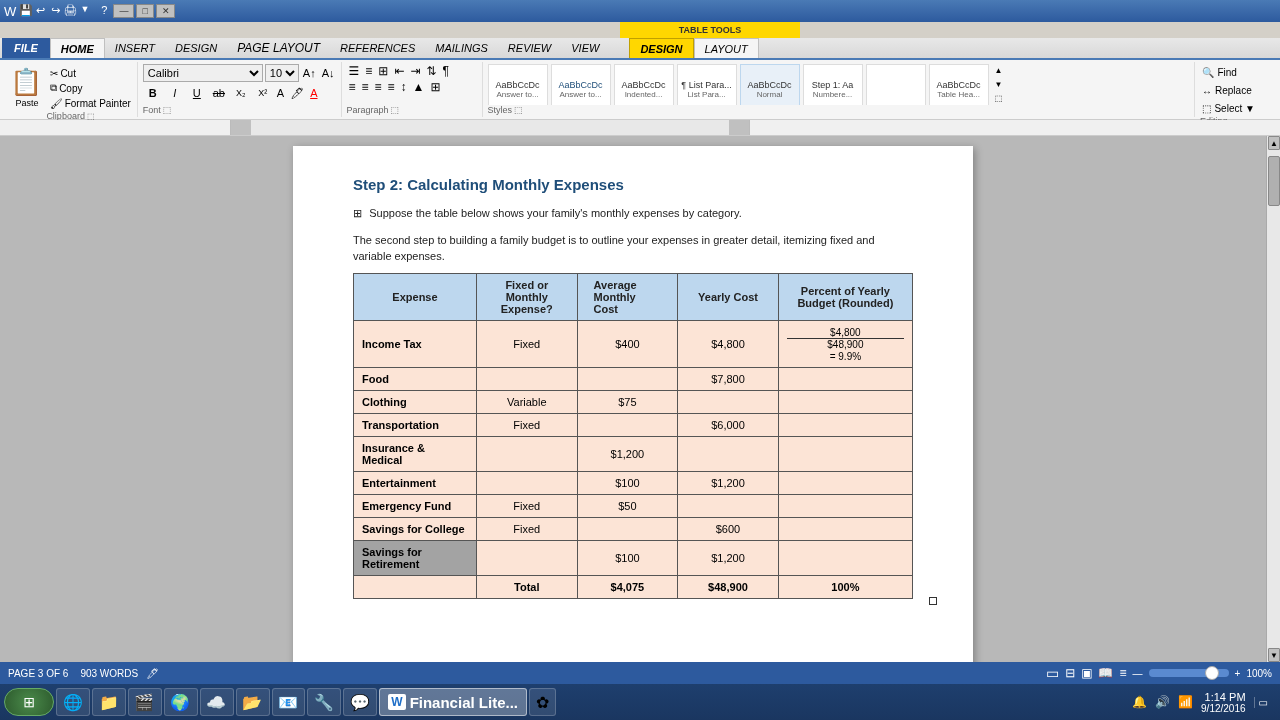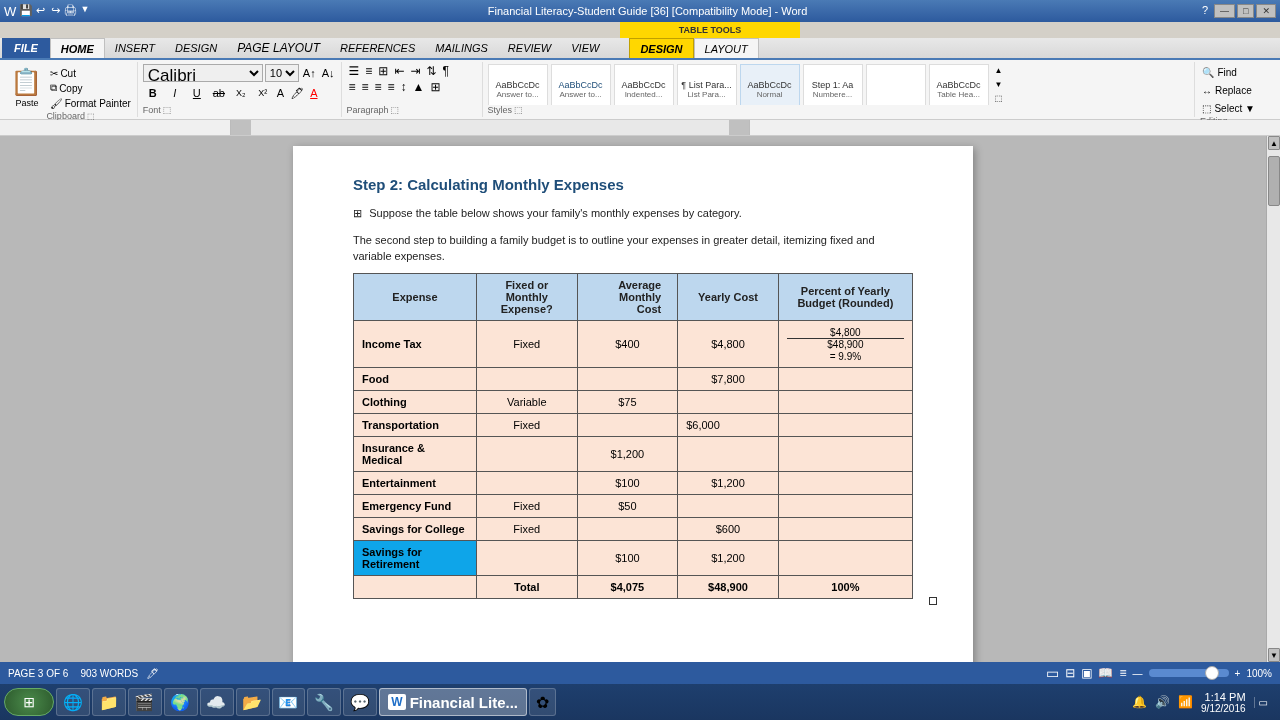--- a/index.html
+++ b/index.html
@@ -11,21 +11,20 @@
 <div style="position:absolute;top:0;left:0;right:0;height:22px;background:linear-gradient(to bottom,#4a7ab5,#2d5a9e);display:flex;align-items:center;padding:0 4px;">
   <div style="display:flex;gap:3px;margin-right:8px;">
     <span style="color:white;font-size:13px;">W</span>
     <span style="color:white;font-size:11px;cursor:pointer;">💾</span>
     <span style="color:white;font-size:11px;cursor:pointer;">↩</span>
     <span style="color:white;font-size:11px;cursor:pointer;"></span>
     <span style="color:white;font-size:11px;cursor:pointer;">↪</span>
     <span style="color:white;font-size:11px;cursor:pointer;">🖨</span>
     <span style="color:white;font-size:9px;cursor:pointer;">▼</span>
   </div>
-  <div style="flex:1;text-align:center;color:white;font-size:11px;">Financial Literacy-Student Guide [36] [Compatibility Mode] - Word</div>
   <div style="display:flex;gap:2px;">
     <span style="color:white;font-size:11px;cursor:pointer;padding:0 4px;">?</span>
     <span style="background:#c0c0c0;color:#333;font-size:9px;padding:1px 5px;cursor:pointer;border:1px solid #888;">—</span>
     <span style="background:#c0c0c0;color:#333;font-size:9px;padding:1px 5px;cursor:pointer;border:1px solid #888;">□</span>
     <span style="background:#c0c0c0;color:#333;font-size:9px;padding:1px 5px;cursor:pointer;border:1px solid #888;">✕</span>
   </div>
 </div>
 
 <div style="position:absolute;top:22px;left:620px;width:180px;height:16px;background:#ffd700;display:flex;align-items:center;justify-content:center;font-size:9px;font-weight:bold;color:#333;">
   <span>TABLE TOOLS</span>
@@ -72,21 +71,21 @@
       </div>
       <div style="font-size:9px;color:#666;text-align:center;margin-top:1px;display:flex;align-items:center;gap:2px;">
         <span>Clipboard</span>
         <span style="cursor:pointer;font-size:8px;">⬚</span>
       </div>
     </div>
   </div>
 
   <div style="display:flex;flex-direction:column;padding:2px 4px;border-right:1px solid #ddd;min-width:195px;">
     <div style="display:flex;align-items:center;gap:2px;margin-bottom:2px;">
-      <select style="width:120px;height:18px;font-size:17px;border:1px solid #aaa;"><option>Calibri</option></select>
+      <select style="width:120px;height:18px;font-size:11px;border:1px solid #aaa;"><option>Calibri</option></select>
       <select style="width:34px;height:18px;font-size:11px;border:1px solid #aaa;"><option>10</option></select>
       <span style="cursor:pointer;font-size:11px;padding:0 2px;">A↑</span>
       <span style="cursor:pointer;font-size:11px;padding:0 2px;">A↓</span>
     </div>
     <div style="display:flex;align-items:center;gap:2px;">
       <button style="width:20px;height:18px;font-weight:bold;font-size:11px;cursor:pointer;border:1px solid transparent;background:transparent;">B</button>
       <button style="width:20px;height:18px;font-style:italic;font-size:11px;cursor:pointer;border:1px solid transparent;background:transparent;">I</button>
       <button style="width:20px;height:18px;text-decoration:underline;font-size:11px;cursor:pointer;border:1px solid transparent;background:transparent;">U</button>
       <button style="width:20px;height:18px;font-size:11px;cursor:pointer;border:1px solid transparent;background:transparent;text-decoration:line-through;">ab</button>
       <button style="width:20px;height:18px;font-size:9px;cursor:pointer;border:1px solid transparent;background:transparent;">X₂</button>
@@ -210,21 +209,21 @@
       <span>Suppose the table below shows your family's monthly expenses by category.</span>
     </p>
 
     <p style="font-size:11px;line-height:1.5;margin-bottom:8px;color:#222;">The second step to building a family budget is to outline your expenses in greater detail, itemizing fixed and variable expenses.</p>
 
     <table style="width:100%;border-collapse:collapse;font-size:11px;">
       <thead>
         <tr>
           <th style="border:1px solid #555;padding:5px 8px;background:#bdd7ee;text-align:center;font-weight:bold;color:#222;width:22%;">Expense</th>
           <th style="border:1px solid #555;padding:5px 8px;background:#bdd7ee;text-align:center;font-weight:bold;color:#222;width:18%;">Fixed or Monthly Expense?</th>
-          <th style="border:1px solid #555;padding:5px 16px;background:#bdd7ee;text-align:right;font-weight:bold;color:#222;width:18%;margin-left:44px;">Average Monthly Cost</th>
+          <th style="border:1px solid #555;padding:5px 16px;background:#bdd7ee;text-align:left;font-weight:bold;color:#222;width:18%;margin-left:44px;">Average Monthly Cost</th>
           <th style="border:1px solid #555;padding:5px 8px;background:#bdd7ee;text-align:center;font-weight:bold;color:#222;width:18%;">Yearly Cost</th>
           <th style="border:1px solid #555;padding:5px 8px;background:#bdd7ee;text-align:center;font-weight:bold;color:#222;width:24%;">Percent of Yearly Budget (Rounded)</th>
         </tr>
       </thead>
       <tbody>
 
         <tr>
           <td style="border:1px solid #555;padding:5px 8px;background:#fce4d6;font-weight:bold;">Income Tax</td>
           <td style="border:1px solid #555;padding:5px 8px;background:#fce4d6;text-align:center;">Fixed</td>
           <td style="border:1px solid #555;padding:5px 8px;background:#fce4d6;text-align:center;">$400</td>
@@ -250,21 +249,21 @@
           <td style="border:1px solid #555;padding:5px 8px;background:#fce4d6;text-align:center;">Variable</td>
           <td style="border:1px solid #555;padding:5px 8px;background:#fce4d6;text-align:center;">$75</td>
           <td style="border:1px solid #555;padding:5px 8px;background:#fce4d6;"></td>
           <td style="border:1px solid #555;padding:5px 8px;background:#fce4d6;"></td>
         </tr>
 
         <tr>
           <td style="border:1px solid #555;padding:5px 8px;background:#fce4d6;font-weight:bold;">Transportation</td>
           <td style="border:1px solid #555;padding:5px 8px;background:#fce4d6;text-align:center;">Fixed</td>
           <td style="border:1px solid #555;padding:5px 8px;background:#fce4d6;"></td>
-          <td style="border:1px solid #555;padding:5px 8px;background:#fce4d6;">$6,000</td>
+          <td style="border:1px solid #555;padding:5px 8px;background:#fce4d6;text-align:center;">$6,000</td>
           <td style="border:1px solid #555;padding:5px 8px;background:#fce4d6;"></td>
         </tr>
 
         <tr>
           <td style="border:1px solid #555;padding:5px 8px;background:#fce4d6;font-weight:bold;">Insurance &amp; Medical</td>
           <td style="border:1px solid #555;padding:5px 8px;background:#fce4d6;"></td>
           <td style="border:1px solid #555;padding:5px 8px;background:#fce4d6;text-align:center;">$1,200</td>
           <td style="border:1px solid #555;padding:5px 8px;background:#fce4d6;"></td>
           <td style="border:1px solid #555;padding:5px 8px;background:#fce4d6;"></td>
         </tr>
@@ -287,21 +286,21 @@
 
         <tr>
           <td style="border:1px solid #555;padding:5px 8px;background:#fce4d6;font-weight:bold;">Savings for College</td>
           <td style="border:1px solid #555;padding:5px 8px;background:#fce4d6;text-align:center;">Fixed</td>
           <td style="border:1px solid #555;padding:5px 8px;background:#fce4d6;"></td>
           <td style="border:1px solid #555;padding:5px 8px;background:#fce4d6;text-align:center;">$600</td>
           <td style="border:1px solid #555;padding:5px 8px;background:#fce4d6;"></td>
         </tr>
 
         <tr>
-          <td style="border:1px solid #555;padding:5px 8px;background:#0ea5e9;font-weight:bold;">Savings for Retirement</td>
+          <td style="border:1px solid #555;padding:5px 8px;background:#a3a3a3;font-weight:bold;">Savings for Retirement</td>
           <td style="border:1px solid #555;padding:5px 8px;background:#fce4d6;"></td>
           <td style="border:1px solid #555;padding:5px 8px;background:#fce4d6;text-align:center;">$100</td>
           <td style="border:1px solid #555;padding:5px 8px;background:#fce4d6;text-align:center;">$1,200</td>
           <td style="border:1px solid #555;padding:5px 8px;background:#fce4d6;"></td>
         </tr>
 
         <tr>
           <td style="border:1px solid #555;padding:5px 8px;background:#fce4d6;"></td>
           <td style="border:1px solid #555;padding:5px 8px;background:#fce4d6;text-align:center;font-weight:bold;">Total</td>
           <td style="border:1px solid #555;padding:5px 8px;background:#fce4d6;text-align:center;font-weight:bold;">$4,075</td>

